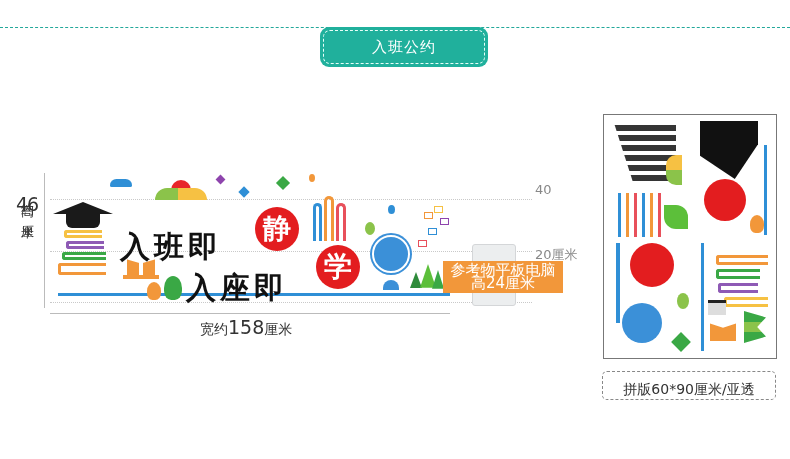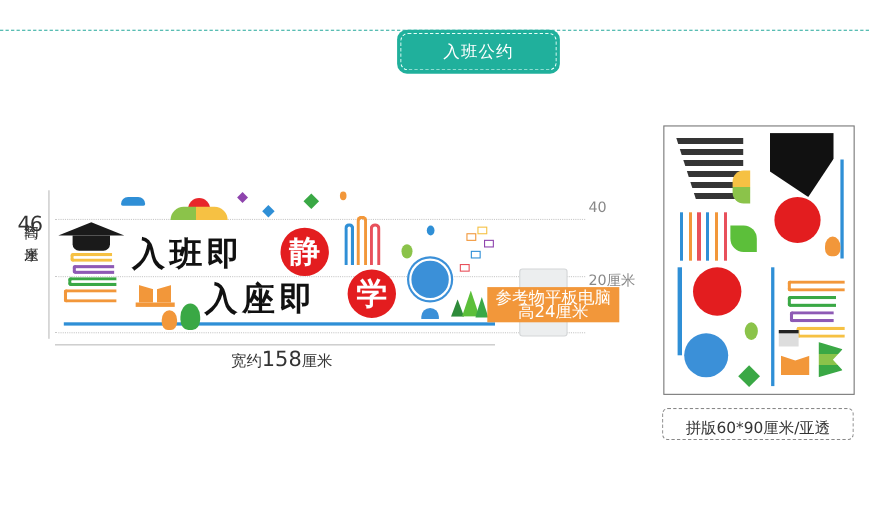--- a/index.html
+++ b/index.html
@@ -1,40 +1,40 @@
 <!DOCTYPE html>
 <html><head>
 <meta charset="utf-8">
 <style>
   html, body { margin:0; padding:0; background:#ffffff; }
   body { width:790px; height:459px; position:relative; overflow:hidden; font-family:"DejaVu Sans", "Liberation Sans", sans-serif; color:#333; }
   .abs { position:absolute; }
 
   
   .top-rule { left:0; right:0; top:27px; height:0; border-top:1.2px dashed #23a89a; }
-  .title-badge { left:320px; top:27px; width:148px; height:40px; background:#20b09c; border-radius:9px; box-sizing:border-box;margin-left:41px; }
+  .title-badge { left:320px; top:27px; width:168px; height:40px; background:#20b09c; border-radius:9px; box-sizing:border-box; }
   .title-badge .inner { position:absolute; left:3px; top:3px; right:3px; bottom:3px; border:1px dashed #e6fff9; border-radius:7px; display:flex; align-items:center; justify-content:center; color:#fff; font-size:15px; letter-spacing:1px; }
 
   
   .vdim-line { left:44px; top:173px; width:0; height:135px; border-left:1px solid #bbb; }
   .vdim-label { left:12px; top:193px; width:30px; text-align:center; color:#333; font-size:13px; line-height:16px; }
   .vdim-label .num { font-size:19px; line-height:22px; font-family:"DejaVu Sans", sans-serif; letter-spacing:-1px; }
 
   
   .hdim-line { left:50px; top:313px; width:400px; height:0; border-top:1px solid #bbb; }
-  .hdim-label { left:210px; top:316px; font-size:14px; color:#333; }
+  .hdim-label { left:200px; top:316px; font-size:14px; color:#333; }
   .hdim-label .num { font-size:19px; }
 
   
   .grid { height:0; border-top:1.5px dotted #c9c9c9; }
   .scale-40 { left:535px; top:182px; font-size:13px; color:#888; }
   .scale-20 { left:535px; top:246px; font-size:13px; color:#888; }
 
   
-  .word { font-family:"DejaVu Serif", serif; font-weight:bold; color:#111; font-size:30px; letter-spacing:4px; }
+  .word { font-family:"DejaVu Serif", serif; font-weight:bold; color:#111; font-size:30px; letter-spacing:4px;margin-top:16px; }
   .circle-char { width:44px; height:44px; border-radius:50%; background:#e31d1f; color:#fff; font-weight:bold; font-size:28px; display:flex; align-items:center; justify-content:center; font-family:"DejaVu Sans", sans-serif; }
   .book { height:8px; border-radius:3px 0 0 3px; border:3px solid; border-right:none; box-sizing:border-box; }
 
   .ipad { left:472px; top:244px; width:42px; height:60px; background:#eceeef; border:1px solid #d4d6d8; border-radius:3px; }
   .ref-tag { left:443px; top:261px; width:120px; height:32px; background:#f2973a; color:#fff; font-size:15px; line-height:13px; text-align:center; padding-top:3px; box-sizing:border-box; }
 
   
   .layout-preview { left:603px; top:114px; width:174px; height:245px; border:1px solid #777; background:#fff; box-sizing:border-box; }
   .spec-badge { left:602px; top:371px; width:174px; height:29px; border:1px dashed #888; border-radius:5px; box-sizing:border-box; display:flex; align-items:flex-end; justify-content:center; font-size:14px; color:#333; }
 </style>

